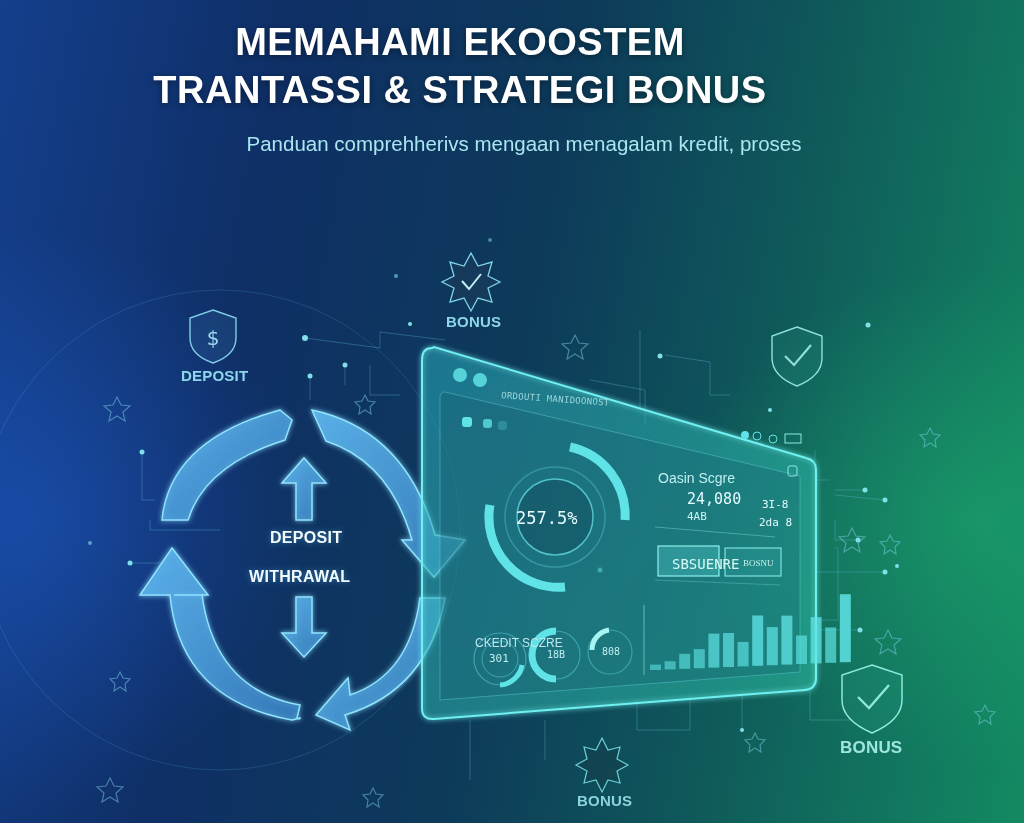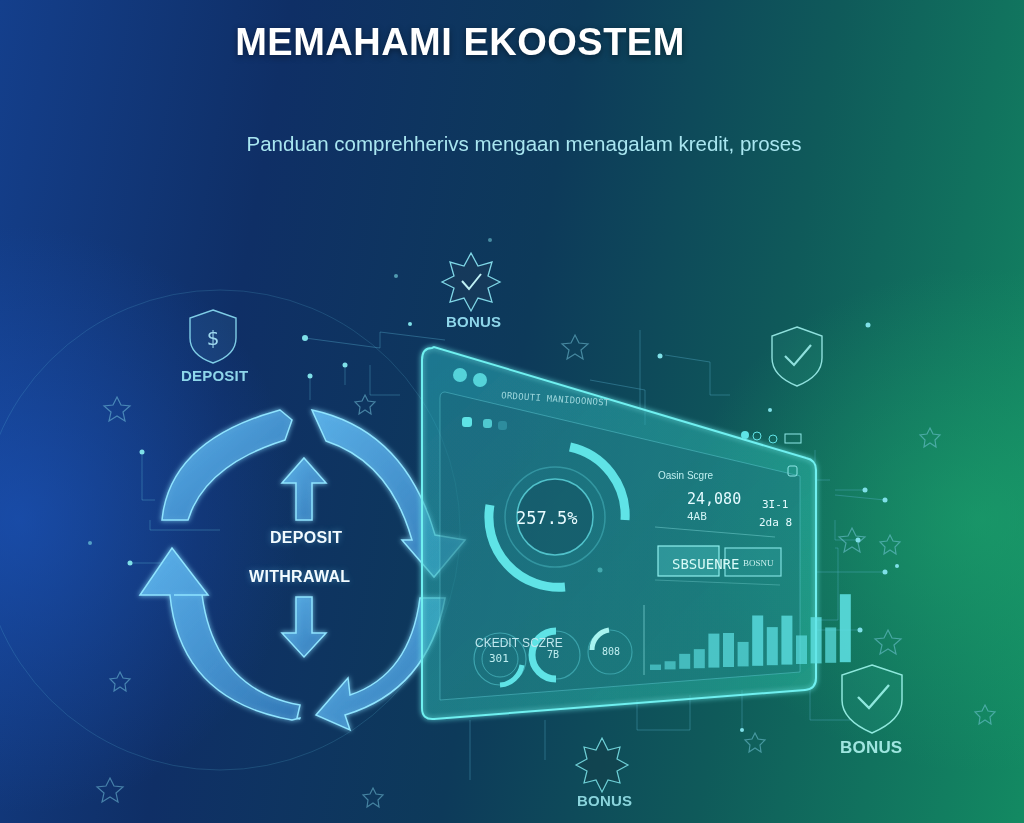--- a/index.html
+++ b/index.html
@@ -94,20 +94,21 @@
     <path d="M838,645"></path>
     <path d="M930,428 l3,6 7,1 -5,5 1,7 -6,-4 -6,4 1,-7 -5,-5 7,-1z"></path>
     <path d="M924,585"></path>
     <path d="M985,705 l3,6 7,1 -5,5 1,7 -6,-4 -6,4 1,-7 -5,-5 7,-1z"></path>
     <path d="M373,788 l3,6 7,1 -5,5 1,7 -6,-4 -6,4 1,-7 -5,-5 7,-1z"></path>
   </g>
 </svg>
 
 <div class="title">
   <div>MEMAHAMI EKOOSTEM</div>
+  <div>TRANTASSI &amp; STRATEGI BONUS</div>
 </div>
 <div class="subtitle">
   <span class="l1">Panduan comprehherivs mengaan menagalam kredit, proses</span>
 </div>
 
 <svg class="layer" width="1024" height="823">
   <g stroke="#7fcde6" stroke-width="1.4" fill="rgba(90,170,220,0.12)">
     <path d="M213,310 L236,318 L236,338 Q236,355 213,363 Q190,355 190,338 L190,318 Z"></path>
     <text x="213" y="345" text-anchor="middle" font-size="20" fill="#9ed8ee" stroke="none" font-family="DejaVu Sans, sans-serif">$</text>
   </g>
@@ -224,23 +225,23 @@
     <rect x="766.8" y="627.12" width="11" height="38.080000000000005" fill="#5fe3e6" fill-opacity="0.7180000000000001"></rect>
     <rect x="781.4" y="615.64" width="11" height="48.96" fill="#5fe3e6" fill-opacity="0.766"></rect>
     <rect x="796" y="635.44" width="11" height="28.56" fill="#5fe3e6" fill-opacity="0.676"></rect>
     <rect x="810.6" y="617.16" width="11" height="46.24" fill="#5fe3e6" fill-opacity="0.754"></rect>
     <rect x="825.2" y="627.4399999999999" width="11" height="35.36" fill="#5fe3e6" fill-opacity="0.7060000000000001"></rect>
     <rect x="839.8" y="594.2" width="11" height="68" fill="#5fe3e6" fill-opacity="0.8500000000000001"></rect>
   </svg>
 
 <div class="panel-text" style="left:501px;top:394px;font-size:9px;letter-spacing:0.3px;color:#9cd6dc;transform:rotate(4deg);">ORDOUTI MANIDOONOST</div>
 <div class="panel-text" style="left:516px;top:508px;font-size:17px;color:#e8fbff;">257.5%</div>
-<div class="panel-text" style="left:658px;top:470px;font-size:10px;color:#bfeff0;font-family:'Liberation Sans',sans-serif;">Oasin Scgre</div>
+<div class="panel-text" style="left:658px;top:470px;font-size:14px;color:#bfeff0;font-family:'Liberation Sans',sans-serif;">Oasin Scgre</div>
 <div class="panel-text" style="left:687px;top:490px;font-size:15px;color:#e4fbff;">24,080</div>
 <div class="panel-text" style="left:687px;top:510px;font-size:11px;color:#cff3f4;">4AB</div>
-<div class="panel-text" style="left:762px;top:498px;font-size:11px;color:#e4fbff;">3I-1</div>
+<div class="panel-text" style="left:762px;top:498px;font-size:11px;color:#e4fbff;">3I-8</div>
 <div class="panel-text" style="left:759px;top:516px;font-size:11px;color:#e4fbff;">2da 8</div>
 <div class="panel-text" style="left:672px;top:556px;font-size:14px;color:#d8fbf8;">SBSUENRE</div>
 <div class="panel-text" style="left:743px;top:558px;font-size:9px;color:#c8f0ee;font-family:Liberation Serif, serif;">BOSNU</div>
 <div class="panel-text" style="left:475px;top:636px;font-size:12px;color:#bfe7ee;font-family:'Liberation Sans',sans-serif;">CKEDIT SCZRE</div>
 <div class="panel-text" style="left:489px;top:652px;font-size:11px;">301</div>
-<div class="panel-text" style="left:547px;top:649px;font-size:10px;">7B</div>
+<div class="panel-text" style="left:547px;top:649px;font-size:10px;">18B</div>
 <div class="panel-text" style="left:602px;top:646px;font-size:10px;">808</div>
 
 </body></html>

